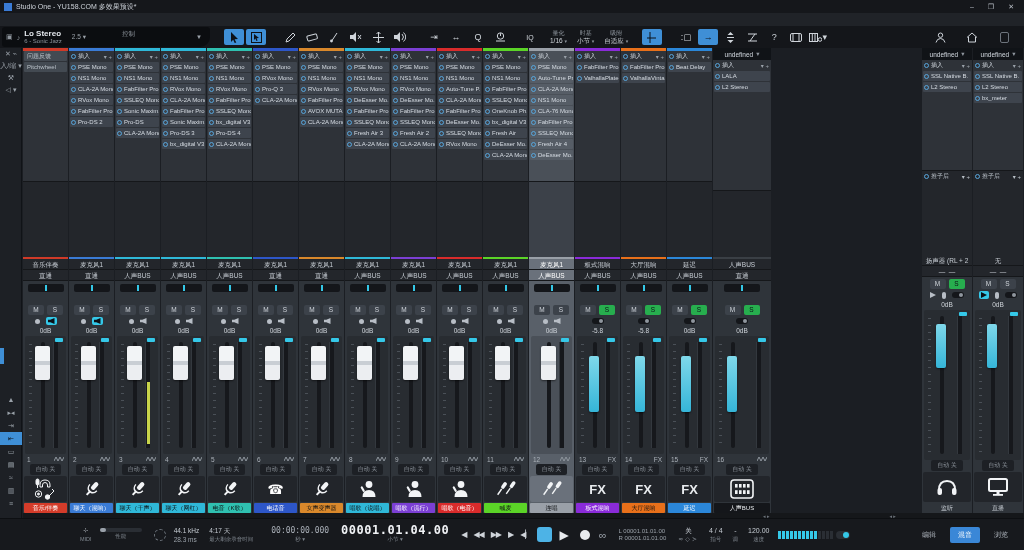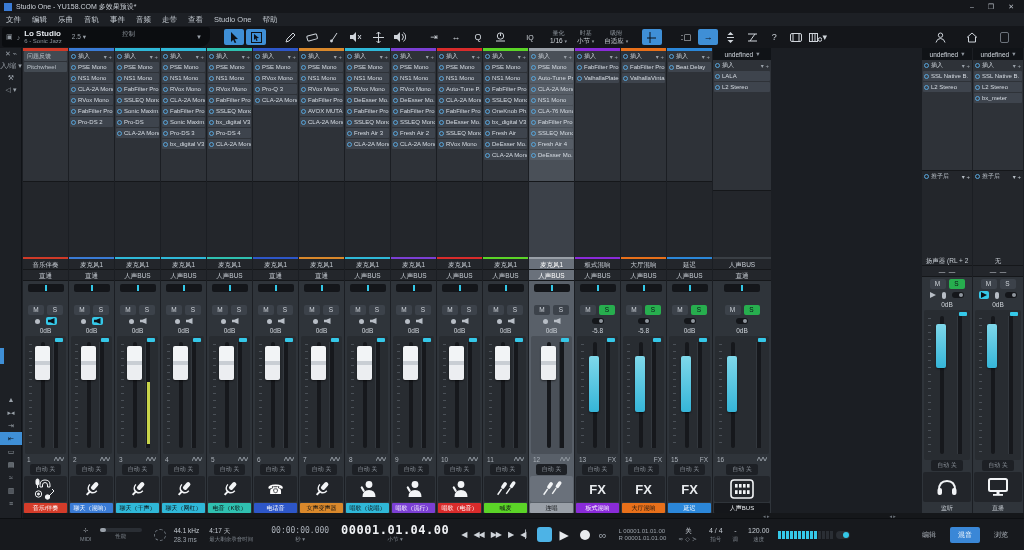--- a/index.html
+++ b/index.html
@@ -159,39 +159,27 @@
   <div id="titlebar">
     <span class="appicon"></span>
     <span class="wtitle">Studio One - YU158.COM 多效果预设*</span>
     <span id="wincontrols">
       <span>–</span>
       <span>❐</span>
       <span>✕</span>
     </span>
   </div>
 
-  <div id="menubar">
-      <span>文件</span>
-      <span>编辑</span>
-      <span>乐曲</span>
-      <span>音轨</span>
-      <span>事件</span>
-      <span>音频</span>
-      <span>走带</span>
-      <span>查看</span>
-      <span>Studio One</span>
-      <span>帮助</span>
-    </div>
 
   <div id="toolbar">
     <div id="pluginpanel">
       <span class="pp-ic">▣</span>
       <span class="pp-ic">♪</span>
       <span class="pp-main">
-        <div class="pp-title">Lo Studio</div>
+        <div class="pp-title">Lo Stereo</div>
         <div class="pp-sub">6 - Sonic Jazz</div>
       </span>
       <span class="pp-ver">2.5 ▾</span>
       <span class="pp-center">控制</span>
       <span class="pp-dd">▼</span>
     </div>
 
     <div class="tgroup">
       <span class="tbtn active">
         <svg width="9" height="11" viewBox="0 0 9 11">

